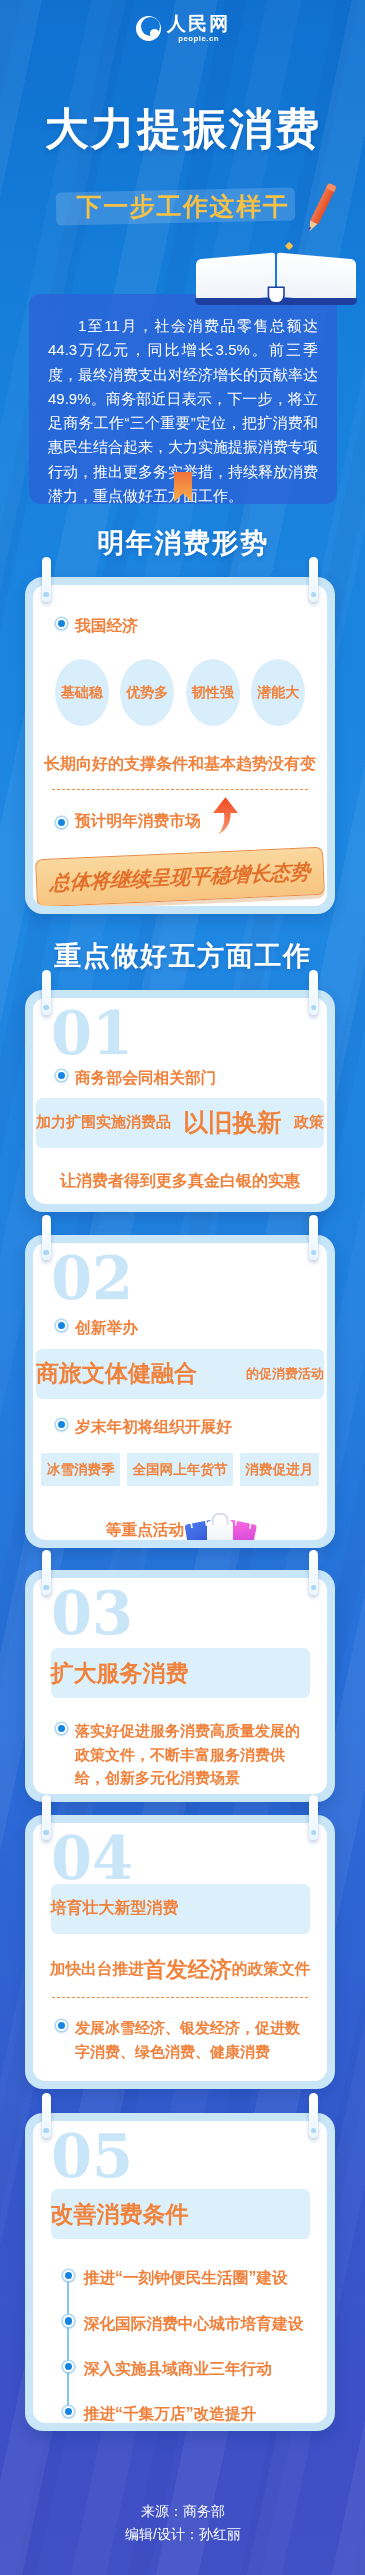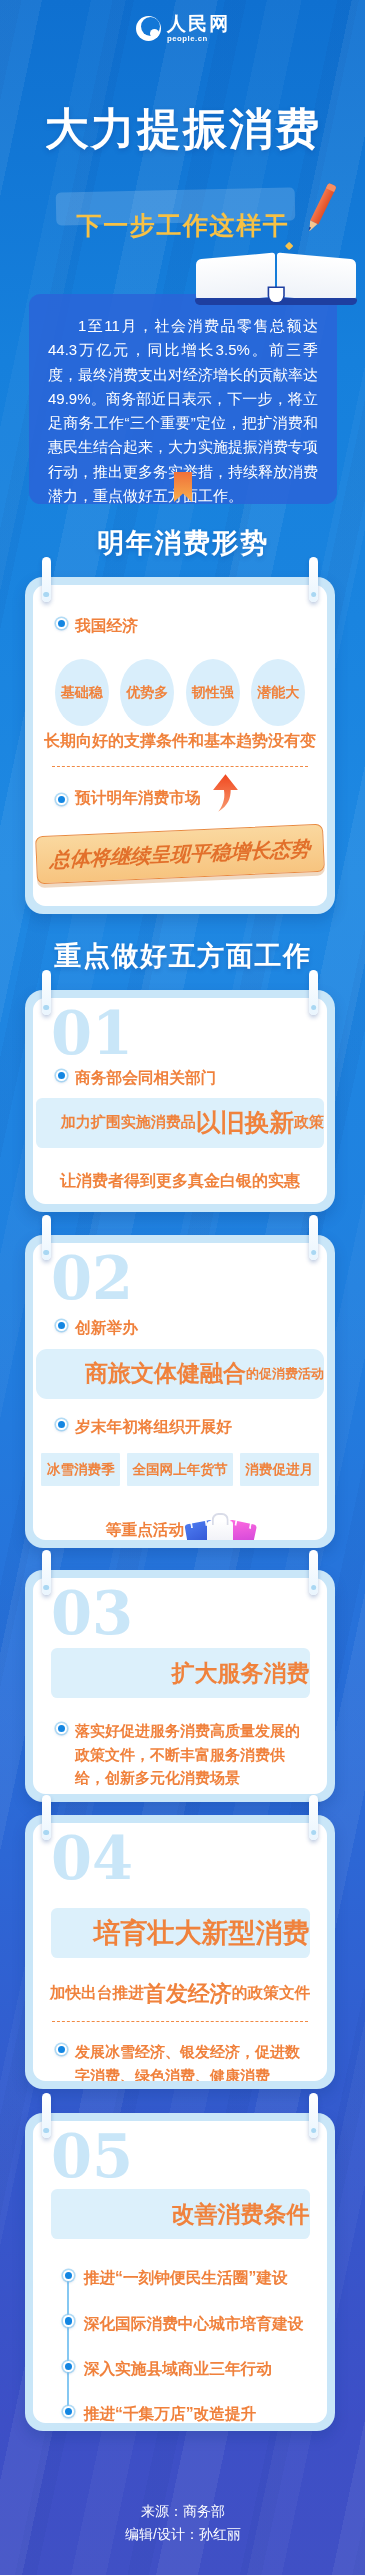--- a/index.html
+++ b/index.html
@@ -12,29 +12,29 @@
     position:absolute;inset:0;pointer-events:none;
     background:
       repeating-linear-gradient(102deg, rgba(255,255,255,.06) 0 41px, rgba(255,255,255,0) 41px 89px, rgba(255,255,255,.035) 89px 123px, rgba(255,255,255,0) 123px 172px),
       repeating-linear-gradient(102deg, rgba(8,40,120,.05) 0 21px, rgba(8,40,120,0) 21px 110px);
   }
   
   .logo{position:absolute;top:13.6px;left:0;right:0;display:flex;justify-content:center;align-items:center;gap:6.3px;color:#fff;}
   .logo-mark{position:relative;width:25px;height:25px;border-radius:50%;background:#fff;flex:0 0 auto;}
   .logo-mark::before{content:"";position:absolute;left:5.2px;top:1.6px;width:19px;height:19px;border-radius:50%;background:#1377D7;}
   .logo-mark::after{content:"";position:absolute;right:1.6px;bottom:2.6px;width:9px;height:9px;border-radius:50%;background:#fff;}
-  .logo-text{display:flex;flex-direction:column;align-items:flex-start;line-height:1;}
+  .logo-text{display:flex;flex-direction:column;align-items:center;line-height:1;}
   .logo-cn{font-family:"Liberation Serif","DejaVu Serif",serif;font-size:19px;font-weight:900;letter-spacing:2.1px;}
   .logo-en{font-size:7.8px;letter-spacing:0.5px;margin-top:2.6px;font-weight:bold;}
   .main-title{position:absolute;top:100px;left:0;width:366px;text-align:center;color:#fff;
     font-family:"Liberation Serif","DejaVu Serif",serif;font-size:44px;font-weight:900;letter-spacing:2.1px;
     text-shadow:0 2.1px 5.2px rgba(10,50,130,.25);}
   .subtitle-wrap{position:absolute;top:188px;left:0;width:366px;height:41px;}
   .subtitle-band{position:absolute;left:56px;top:2.1px;width:239px;height:33px;background:rgba(255,255,255,.16);border-radius:5.2px;transform:rotate(-1.2deg);}
-  .subtitle-text{position:absolute;left:0;width:366px;top:21px;text-align:center;color:#F7C145;
+  .subtitle-text{position:absolute;left:0;width:366px;top:2px;text-align:center;color:#F7C145;
     font-family:"Liberation Serif","DejaVu Serif",serif;font-size:25px;font-weight:900;letter-spacing:1.6px;}
   .pencil{position:absolute;top:181px;left:302px;width:31px;height:65px;transform:rotate(26deg);}
   .p-body{position:absolute;left:11.5px;top:0;width:9px;height:42px;background:linear-gradient(90deg,#F4764A,#E04F27);border-radius:2.6px 2.6px 0 0;}
   .p-eraser{position:absolute;left:11.5px;top:0;width:9px;height:6.3px;background:#F78F63;border-radius:2.6px 2.6px 0 0;}
   .p-tip{position:absolute;left:11.5px;top:42px;width:0;height:0;border-left:4.4px solid transparent;border-right:4.4px solid transparent;border-top:10px solid #F6C690;}
   .p-lead{position:absolute;left:14.4px;top:48px;width:0;height:0;border-left:1.6px solid transparent;border-right:1.6px solid transparent;border-top:4.2px solid #173F9B;}
   .sparkle{position:absolute;top:243px;left:286px;width:6.3px;height:6.3px;background:#F6C14B;border-radius:1px;transform:rotate(45deg);}
   
   .book{position:absolute;top:252px;left:195px;width:162px;height:53px;z-index:3;}
   .b-base{position:absolute;bottom:0;left:0;width:100%;height:7.3px;background:#1E3FA0;border-radius:2.1px 2.1px 4.7px 4.7px;}
@@ -58,21 +58,21 @@
   .card-inner{position:relative;background:#fff;border-radius:12.5px;width:100%;height:100%;overflow:hidden;}
   .hook{position:absolute;top:-20px;width:9.4px;height:45px;background:linear-gradient(180deg,#ffffff,#e9f5fe);border-radius:5.2px;
     box-shadow:0 2.6px 4.7px rgba(15,60,140,.28);z-index:4;}
   .hook::after{content:"";position:absolute;left:50%;transform:translateX(-50%);bottom:4.7px;width:5.7px;height:5.7px;border-radius:50%;background:#A9D7F3;}
   .hook.l{left:16.7px;} .hook.r{right:16.7px;}
   .num{font-family:"DejaVu Serif","Liberation Serif",serif;font-size:59px;line-height:.82;color:#C9E6F8;font-weight:bold;margin:11.5px 0 0 18px;}
   .bullet{display:flex;align-items:flex-start;gap:7.8px;}
   .dot{flex:0 0 auto;width:7.3px;height:7.3px;border-radius:50%;background:#1486E2;border:2.1px solid #fff;
     box-shadow:0 0 0 1.6px rgba(148,206,242,.7),0 1px 3.1px rgba(20,80,160,.35);margin-top:3.7px;}
   .btxt{color:#F0813C;font-weight:bold;font-size:15.7px;line-height:1.55;}
-  .bluebox{background:#DCF0FB;border-radius:6.3px;display:flex;align-items:center;justify-content:flex-end;
+  .bluebox{background:#DCF0FB;border-radius:6.3px;display:flex;align-items:center;justify-content:space-between;
     color:#F0823C;font-weight:900;white-space:nowrap;}
   .dashed{border:0;border-top:1.6px dashed #F08A45;margin:0 19px;}
   .center-orange{color:#F0823C;font-weight:900;text-align:center;font-size:16px;}
   .eggs{display:flex;justify-content:center;gap:11.5px;margin-top:21px;}
   .egg{width:54px;height:67px;border-radius:50%;background:#D9EEFB;display:flex;align-items:center;justify-content:center;
     color:#F0823C;font-weight:900;font-size:14px;}
   .banner{position:relative;margin:16.7px auto 0;width:288px;height:48px;background:linear-gradient(180deg,#FAD89F,#F7C47F);
     border:1.6px solid #E88A40;border-radius:7.3px;transform:rotate(-2.5deg);display:flex;align-items:center;justify-content:center;
     box-shadow:0 3.7px 0 rgba(196,118,40,.28);box-sizing:border-box;}
   .banner-text{font-size:20px;font-weight:900;font-style:italic;color:#E2702B;transform:skewX(-5deg);white-space:nowrap;}
@@ -155,21 +155,21 @@
         <div class="egg">
             <span>优势多</span>
           </div>
         <div class="egg">
             <span>韧性强</span>
           </div>
         <div class="egg">
             <span>潜能大</span>
           </div>
       </div>
-      <div class="center-orange" style="margin-top:5px;">长期向好的支撑条件和基本趋势没有变</div>
+      <div class="center-orange" style="margin-top:28px;">长期向好的支撑条件和基本趋势没有变</div>
       <hr class="dashed" style="margin-top:13.6px;">
       <div class="bullet" style="margin:15.7px 0 0 23px;align-items:center;">
         <span class="dot"></span>
         <span class="btxt">预计明年消费市场</span>
         <svg class="arrow-svg" width="29" height="40" viewBox="0 0 56 76">
           <defs>
             <linearGradient id="ag" x1="0" y1="0" x2="0" y2="1">
               <stop offset="0" stop-color="#F0481F"></stop>
                 <stop offset="1" stop-color="#F89A70"></stop>
             </linearGradient>
@@ -206,21 +206,21 @@
 
   <div class="card" style="top:1235px;height:313px;">
     <div class="hook l"></div>
     <div class="hook r"></div>
     <div class="card-inner">
       <div class="num">02</div>
       <div class="bullet" style="margin:13.6px 0 0 23px;">
         <span class="dot"></span>
         <span class="btxt">创新举办</span>
       </div>
-      <div class="bluebox" style="margin:7.8px auto 0;width:288px;height:50px;border-radius:11px;">
+      <div class="bluebox" style="margin:7.8px auto 0;width:288px;height:50px;">
         <span style="font-size:23px;">商旅文体健融合</span>
         <span style="font-size:13px;">的促消费活动</span>
       </div>
       <div class="bullet" style="margin:16.7px 0 0 23px;">
         <span class="dot"></span>
         <span class="btxt">岁末年初将组织开展好</span>
       </div>
       <div class="chips">
         <div class="chip">
             <span>冰雪消费季</span>
@@ -256,21 +256,21 @@
         <span class="btxt">落实好促进服务消费高质量发展的政策文件，不断丰富服务消费供给，创新多元化消费场景</span>
       </div>
     </div>
   </div>
 
   <div class="card" style="top:1815px;height:274px;">
     <div class="hook l"></div>
     <div class="hook r"></div>
     <div class="card-inner">
       <div class="num">04</div>
-      <div class="bluebox" style="margin:25px auto 0;width:259px;height:50px;font-size:27px;">
+      <div class="bluebox" style="margin:1px auto 0;width:259px;height:50px;font-size:16px;">
         <span>培育壮大新型消费</span>
       </div>
       <div class="center-orange" style="margin-top:21px;display:flex;justify-content:center;align-items:center;white-space:nowrap;">
         <span style="font-size:15.7px;">加快出台推进</span>
         <span style="font-size:22px;">首发经济</span>
         <span style="font-size:15.7px;">的政策文件</span>
       </div>
       <hr class="dashed" style="margin-top:12.5px;">
       <div class="bullet para-bullet" style="margin-top:18px;">
         <span class="dot"></span>

